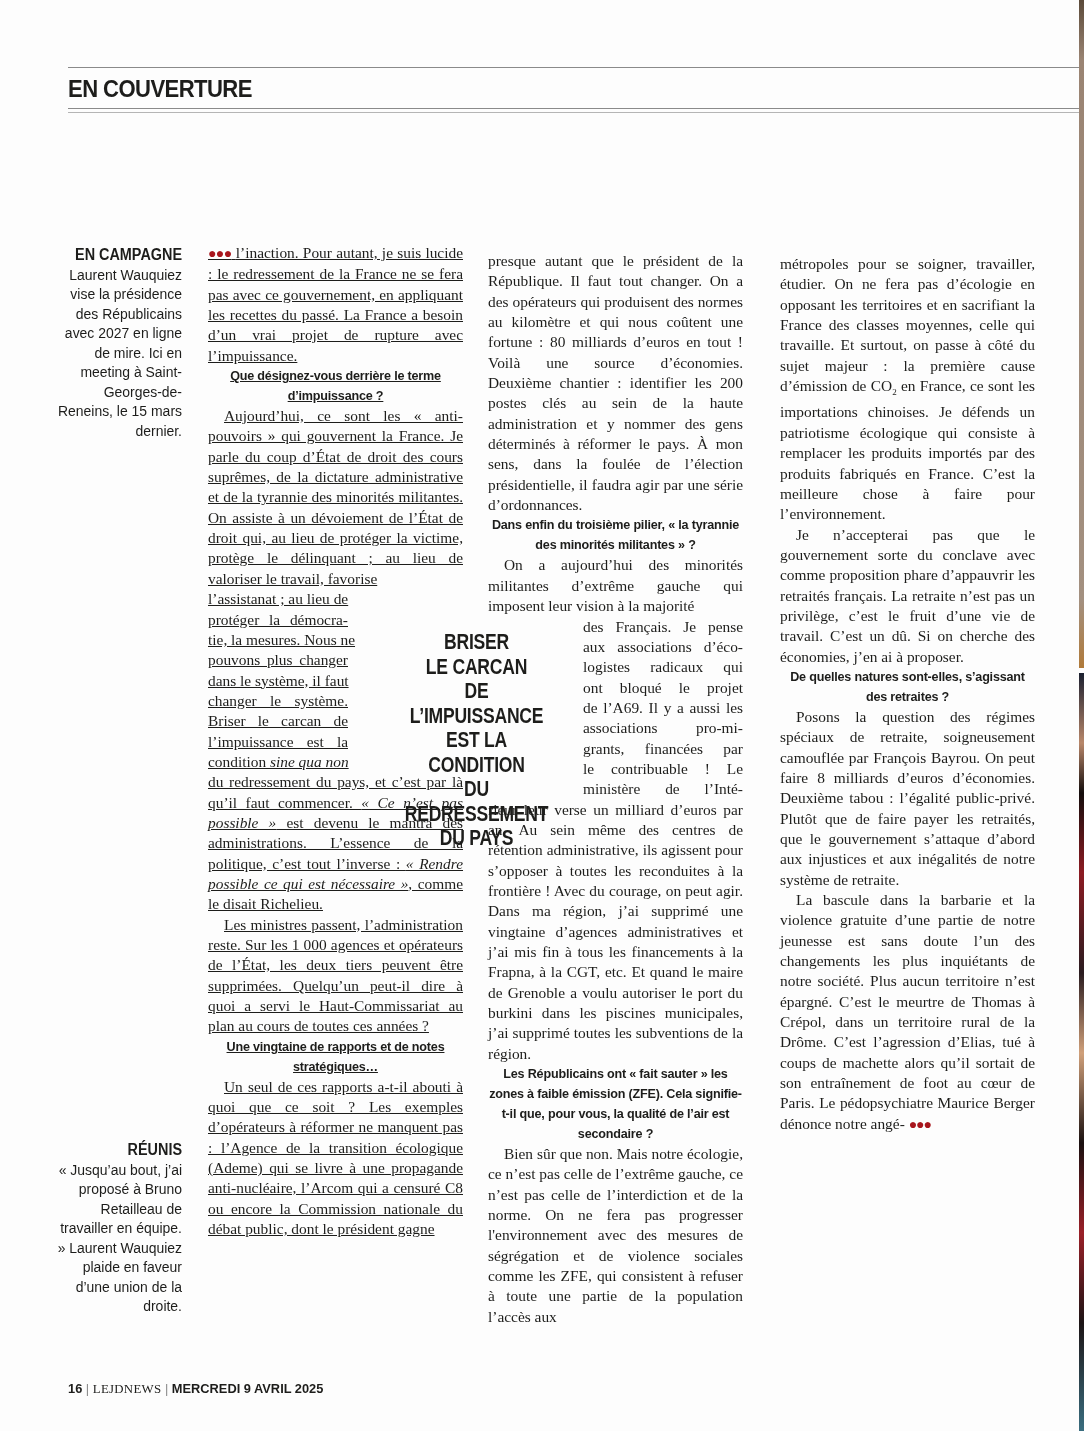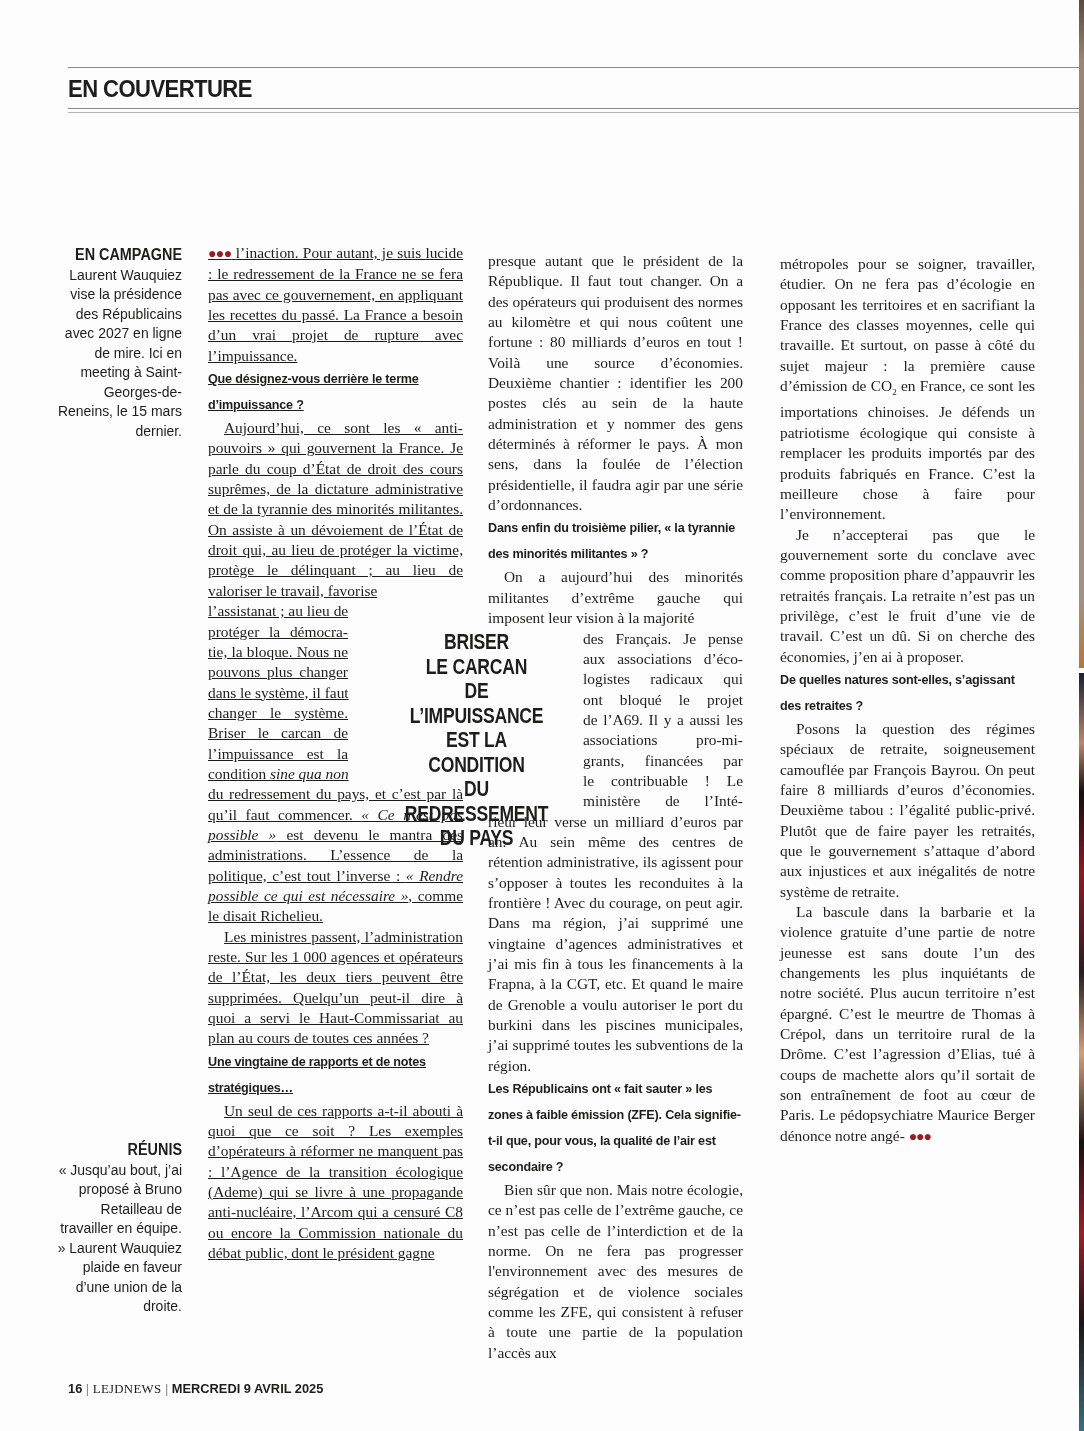--- a/index.html
+++ b/index.html
@@ -35,21 +35,21 @@
     font-family: "Liberation Serif", serif; font-size: 15.4px; line-height: 20.35px;
     text-align: justify;
   }
   .col1 { left: 208px; top: 243px; text-decoration: underline; }
   .col2 { left: 488px; top: 241px; margin-top: 10px; }
   .col3 { left: 768px; top: 254px; margin-left: 12px; }
   .col p { margin: 0; }
   .col p.indent { text-indent: 16px; }
   .col .q {
     font-family: "Liberation Sans", sans-serif; font-weight: 700; font-size: 12.6px;
-    line-height: 26px; text-align: left; letter-spacing: -0.2px;
+    line-height: 20px; text-align: center; letter-spacing: -0.2px;
   }
   .dots { color: #a8161d; letter-spacing: -1px; font-size: 14px; }
   .line { display: block; text-align: justify; text-align-last: justify; white-space: nowrap; }
   .line.last { text-align-last: left; }
 
   .pull-quote {
     position: absolute; left: 384px; top: 630px; width: 185px; text-align: center;
     font-family: "Liberation Sans", sans-serif; font-weight: 700; font-size: 22.5px;
     line-height: 24.5px; transform: scaleX(0.78); transform-origin: center;
     letter-spacing: -0.3px;
@@ -84,21 +84,21 @@
   <span>« Jusqu’au bout, j’ai proposé à Bruno Retailleau de travailler en équipe. » Laurent Wauquiez plaide en faveur d’une union de la droite.</span>
 </div>
 
 <div class="col col1">
   <p><span class="dots" style="color: rgb(168, 22, 29);">●●●</span> <span>l’inaction. Pour autant, je suis lucide : le redressement de la France ne se fera pas avec ce gouvernement, en appliquant les recettes du passé. La France a besoin d’un vrai projet de rupture avec l’impuissance.</span></p>
   <div class="q">Que désignez-vous derrière le terme d’impuissance ?</div>
   <p class="indent">Aujourd’hui, ce sont les « anti-pouvoirs » qui gouvernent la France. Je parle du coup d’État de droit des cours suprêmes, de la dictature administrative et de la tyrannie des minorités militantes. On assiste à un dévoiement de l’État de droit qui, au lieu de protéger la victime, protège le délinquant ; au lieu de valoriser le travail, favorise</p>
   <div style="width:140px">
     <span class="line">l’assistanat ; au lieu de</span>
     <span class="line">protéger la démocra-</span>
-    <span class="line">tie, la bloque. Nous ne</span>
+    <span class="line">tie, la mesures. Nous ne</span>
     <span class="line">pouvons plus changer</span>
     <span class="line">dans le système, il faut</span>
     <span class="line">changer le système.</span>
     <span class="line">Briser le carcan de</span>
     <span class="line">l’impuissance est la</span>
     <span class="line last"><span>condition </span><em>sine qua non</em></span>
   </div>
   <p><span>du redressement du pays, et c’est par là qu’il faut commencer. </span><em>« Ce n’est pas possible »</em><span> est devenu le mantra des administrations. L’essence de la politique, c’est tout l’inverse : </span><em>« Rendre possible ce qui est nécessaire »</em><span>, comme le disait Richelieu.</span></p>
   <p class="indent">Les ministres passent, l’administration reste. Sur les 1 000 agences et opérateurs de l’État, les deux tiers peuvent être supprimées. Quelqu’un peut-il dire à quoi a servi le Haut-Commissariat au plan au cours de toutes ces années ?</p>
   <div class="q">Une vingtaine de rapports et de notes stratégiques…</div>

